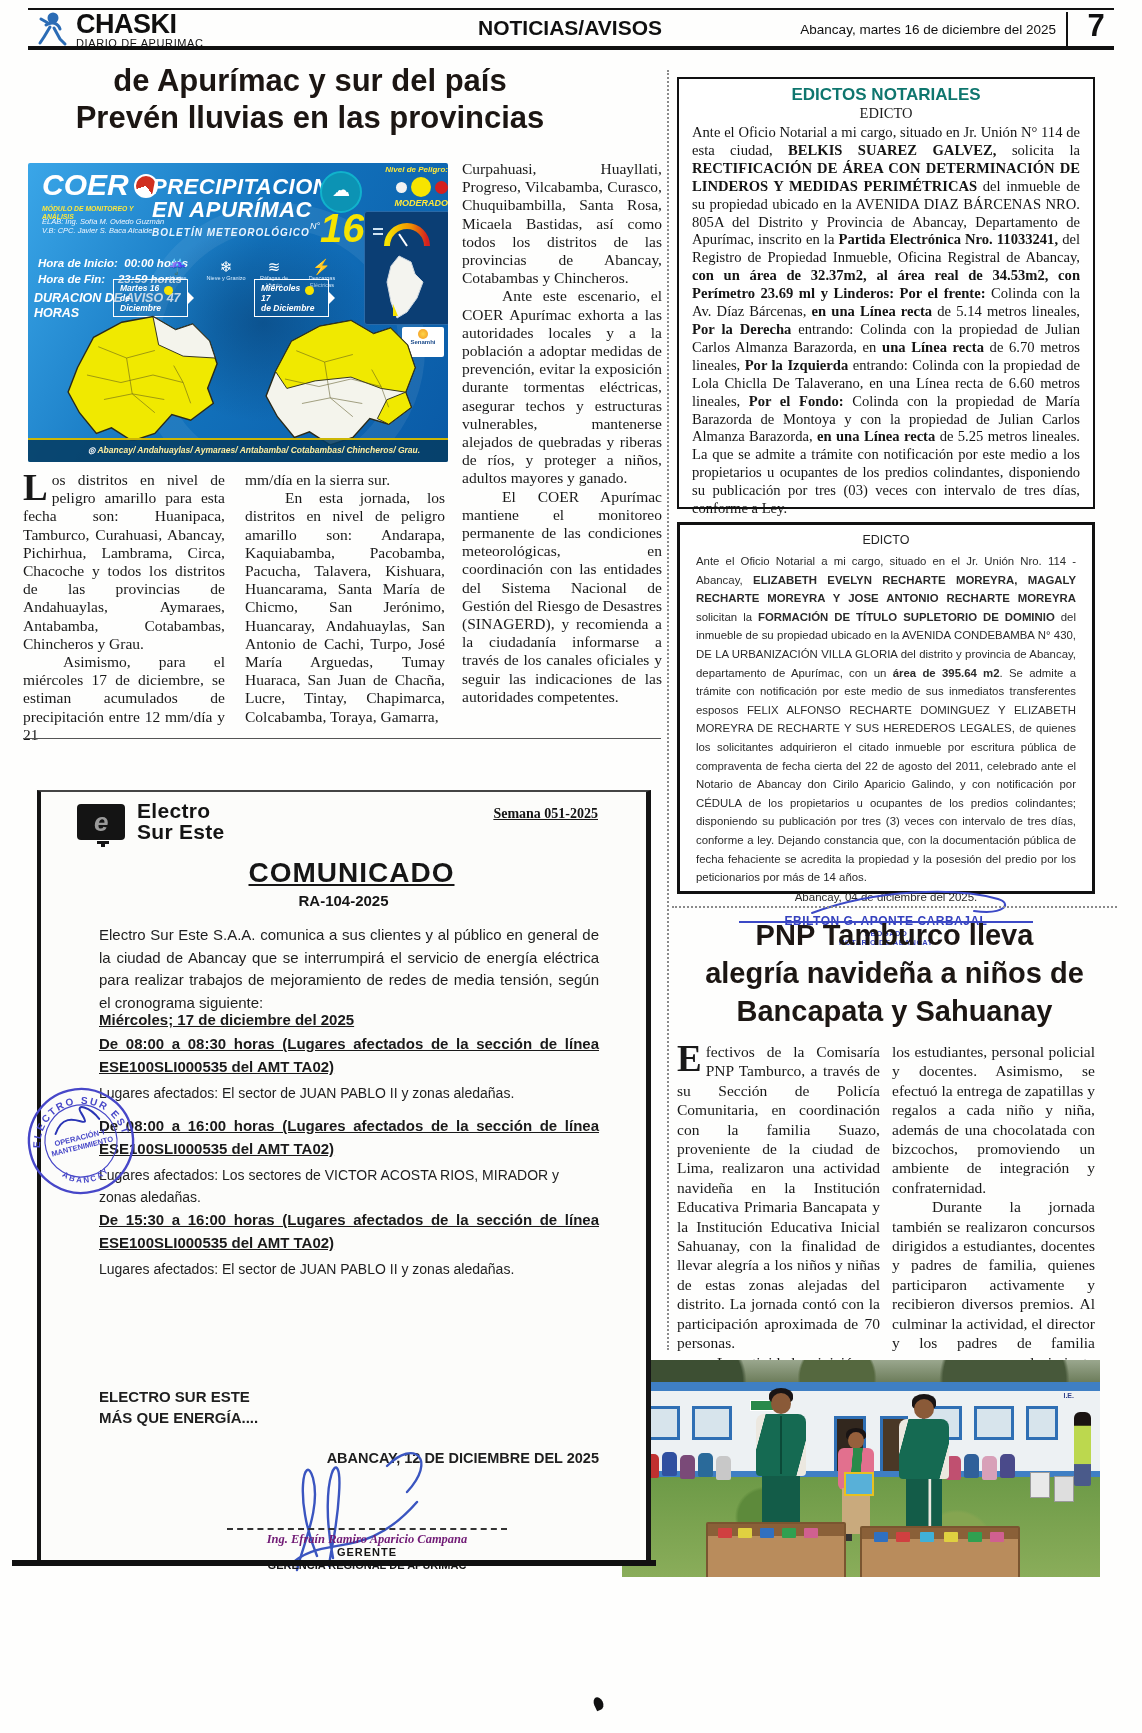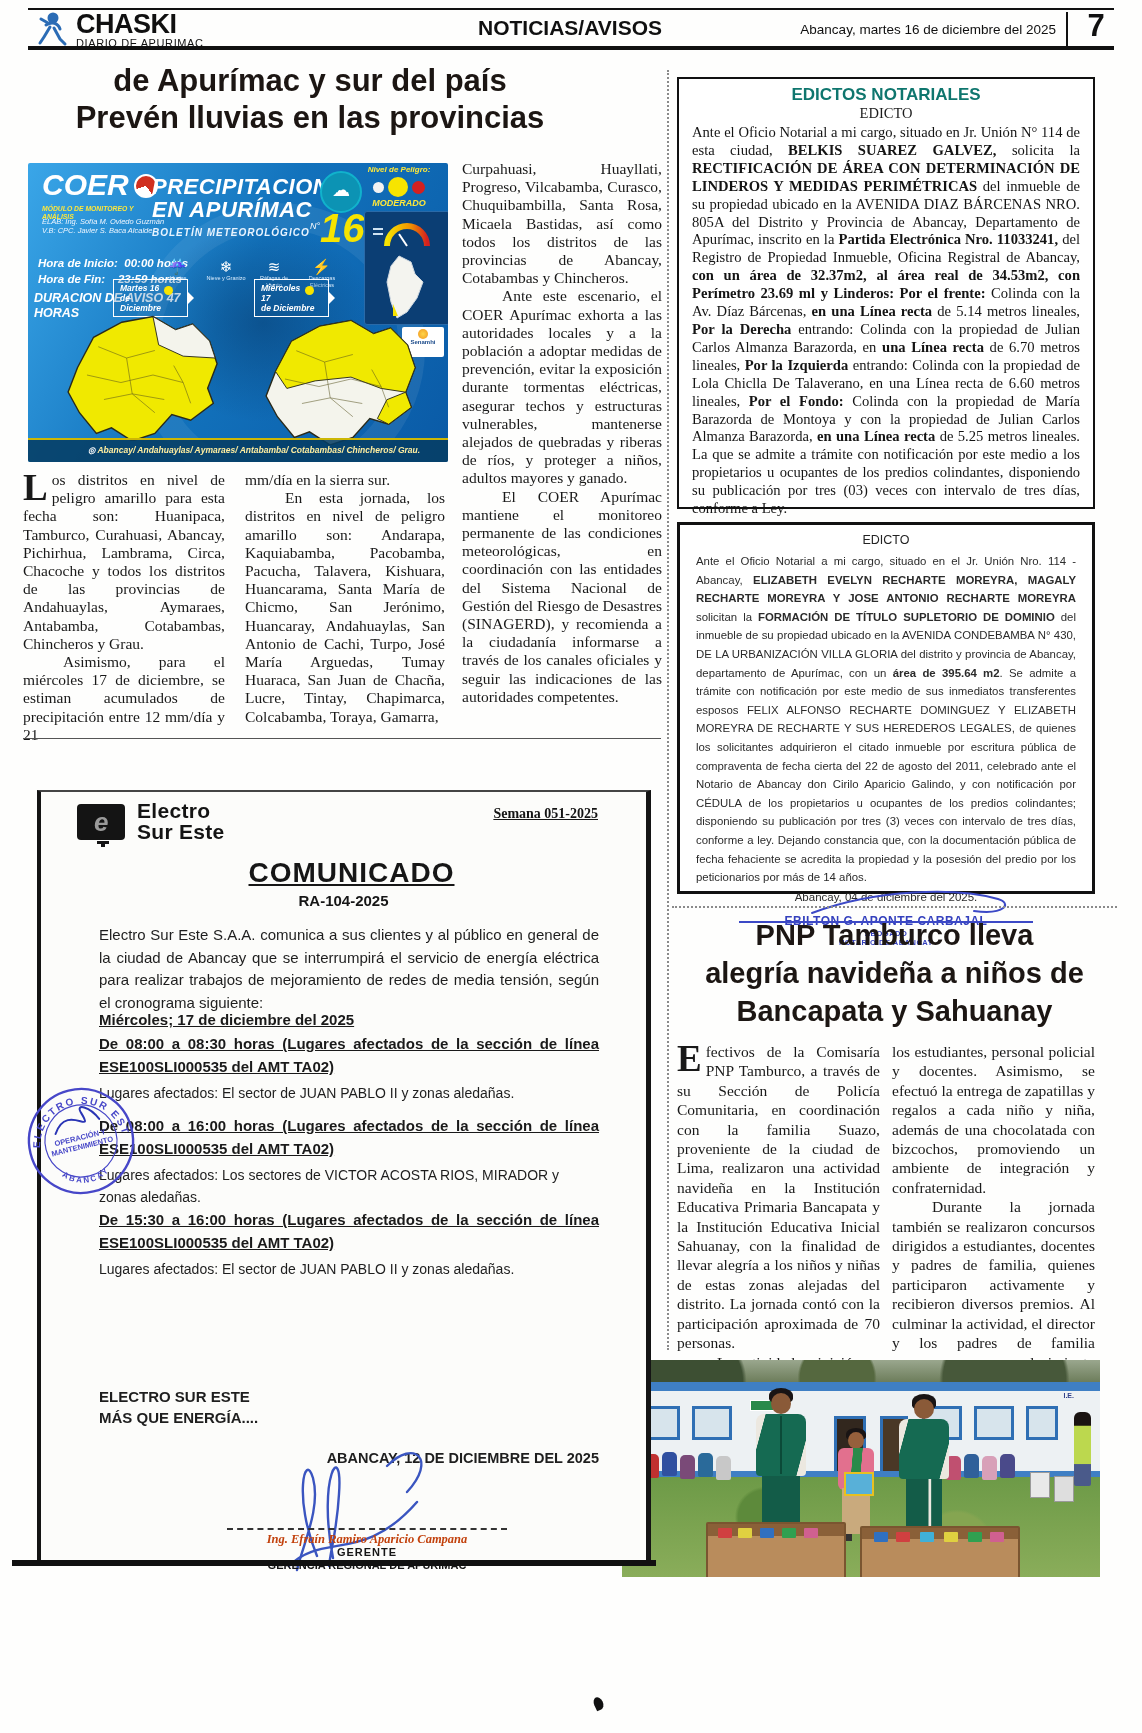--- a/index.html
+++ b/index.html
@@ -66,21 +66,21 @@
   
   .doc{background:#fcfcfa;border-top:2px solid #444;border-left:4px solid #141414;border-right:5px solid #141414;}
   .doc-sans{font-family:"Liberation Sans",sans-serif;color:#1e1e1e;}
   .doc-body{font-size:15px;line-height:22.5px;text-align:justify;}
   .doc-title{font:800 28px/30px "Liberation Sans",sans-serif;letter-spacing:1px;text-decoration:underline;color:#161616;}
   .doc-ref{font:700 15px/18px "Liberation Sans",sans-serif;color:#161616;}
   .slot-h{font-weight:700;text-decoration:underline;font-size:15px;line-height:23px;text-align:justify;color:#1a1a1a;}
   .slot-a{font-size:14px;line-height:22px;color:#1e1e1e;}
   .logo-text{font:800 21px/21px "Liberation Sans",sans-serif;color:#141414;letter-spacing:0.3px;}
   .semana{font:700 14px/16px "Liberation Serif",serif;text-decoration:underline;color:#141414;}
-  .sig-name{font:italic 800 12.5px/14px "Liberation Serif",serif;color:#c2410c;}
+  .sig-name{font:italic 800 12.5px/14px "Liberation Serif",serif;color:#701a75;}
   .sig-role{font:700 11px/13px "Liberation Sans",sans-serif;color:#151515;letter-spacing:1px;}
   .sig-off{font:700 11px/13px "Liberation Sans",sans-serif;color:#151515;}
   
   .photo{overflow:hidden;background:#7aa24e;}
   .ph-sky{position:absolute;left:0;top:0;right:0;height:30px;
      background:radial-gradient(circle at 15% 70%,#3d4f33 12%,transparent 13%),
                 radial-gradient(circle at 45% 60%,#55683f 14%,transparent 15%),
                 radial-gradient(circle at 80% 65%,#47583a 16%,transparent 17%),
                 linear-gradient(#9aa78e,#5d6e49);}
   .ph-building{position:absolute;left:0;top:22px;right:0;height:96px;background:#edf1f3;}
@@ -175,21 +175,21 @@
       <div class="wicon">
           <div class="g">≋</div>
           <div class="l">Ráfagas de Viento</div>
         </div>
       <div class="wicon">
           <div class="g">⚡</div>
           <div class="l">Descargas Eléctricas</div>
         </div>
     </div>
 
-    <div class="abs" style="left:322px;top:2px;width:98px;text-align:center;">
+    <div class="abs" style="left:322px;top:2px;width:98px;text-align:right;">
       <div class="cy san" style="font:italic 700 8px/10px 'Liberation Sans',sans-serif;">Nivel de Peligro:</div>
       <div style="margin-top:2px;">
         <span class="dot" style="width:11px;height:11px;background:#f2f2f2;"></span>
         <span class="dot" style="width:20px;height:20px;background:#f7e400;"></span>
         <span class="dot" style="width:13px;height:13px;background:#d42020;"></span>
       </div>
       <div class="cy san" style="font:italic 800 9px/11px 'Liberation Sans',sans-serif;margin-top:1px;">MODERADO</div>
     </div>
 
     <div class="abs inset" style="left:336px;top:48px;width:84px;height:112px;">

